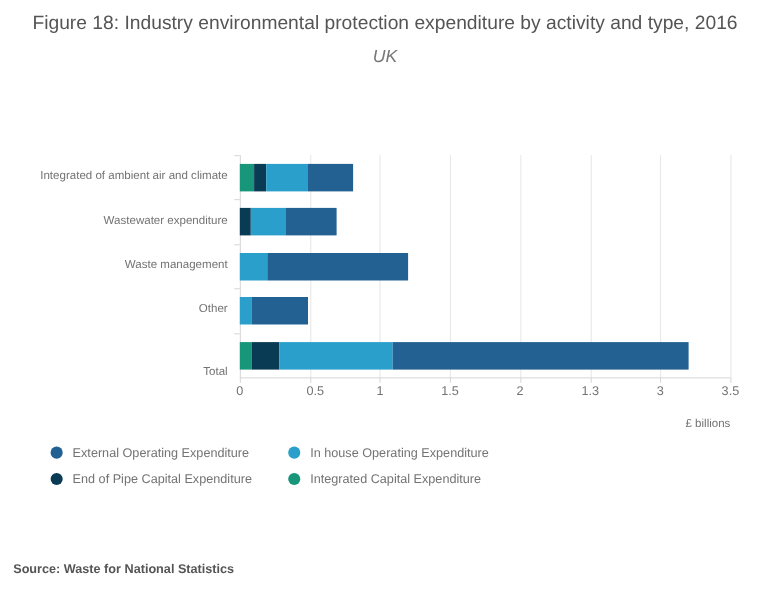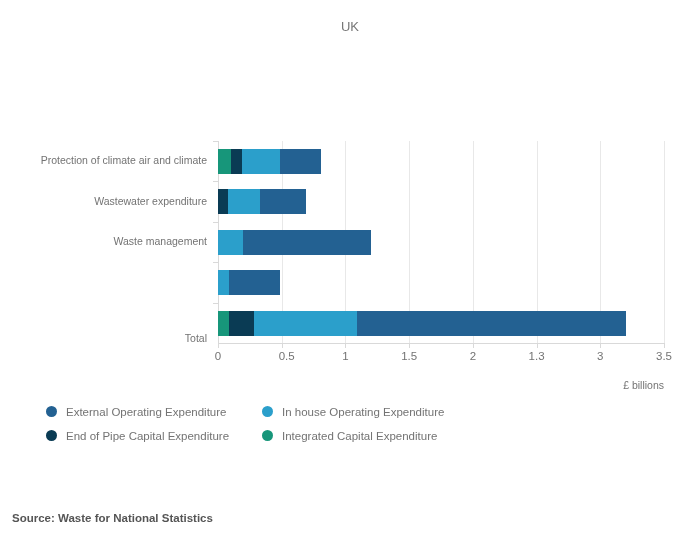--- a/index.html
+++ b/index.html
@@ -25,23 +25,24 @@
     text-align: center;
   }
   #chart-title {
     font-size: 17.5px;
     line-height: 24px;
     color: #555555;
     font-weight: 400;
     padding: 0 24px;
   }
   #chart-subtitle {
-    font-size: 13px;
+    font-size: 16px;
     color: #777777;
     margin-top: 11px;
+    font-style: italic;
   }
 
   
   #plot-area {
     position: absolute;
     left: 218px;
     top: 141px;
     width: 446px;
     height: 202px;
   }
@@ -182,27 +183,29 @@
     top: 512px;
     font-size: 11.5px;
     font-weight: bold;
     color: #555555;
   }
 </style>
 </head>
 <body>
 
 <div id="title-block">
+  <div id="chart-title">Figure 18: Industry environmental protection expenditure by activity and type, 2016</div>
   <div id="chart-subtitle">UK</div>
 </div>
 
 <div id="ylabels">
-    <div class="ylabel-item" style="top: 13.2px;">Protection of climate air and climate</div>
+    <div class="ylabel-item" style="top: 13.2px;">Integrated of ambient air and climate</div>
     <div class="ylabel-item" style="top: 53.6px;">Wastewater expenditure</div>
     <div class="ylabel-item" style="top: 94px;">Waste management</div>
+    <div class="ylabel-item" style="top: 134.4px;">Other</div>
     <div class="ylabel-item" style="top: 191px;">Total</div>
   </div>
 
 <div id="plot-area">
   <div class="axis-line-left"></div>
   <div class="axis-line-bottom"></div>
   <div id="gridlines">
       <div class="gridline" style="left: 63.7143px;"></div>
       <div class="gridline" style="left: 127.429px;"></div>
       <div class="gridline" style="left: 191.143px;"></div>

